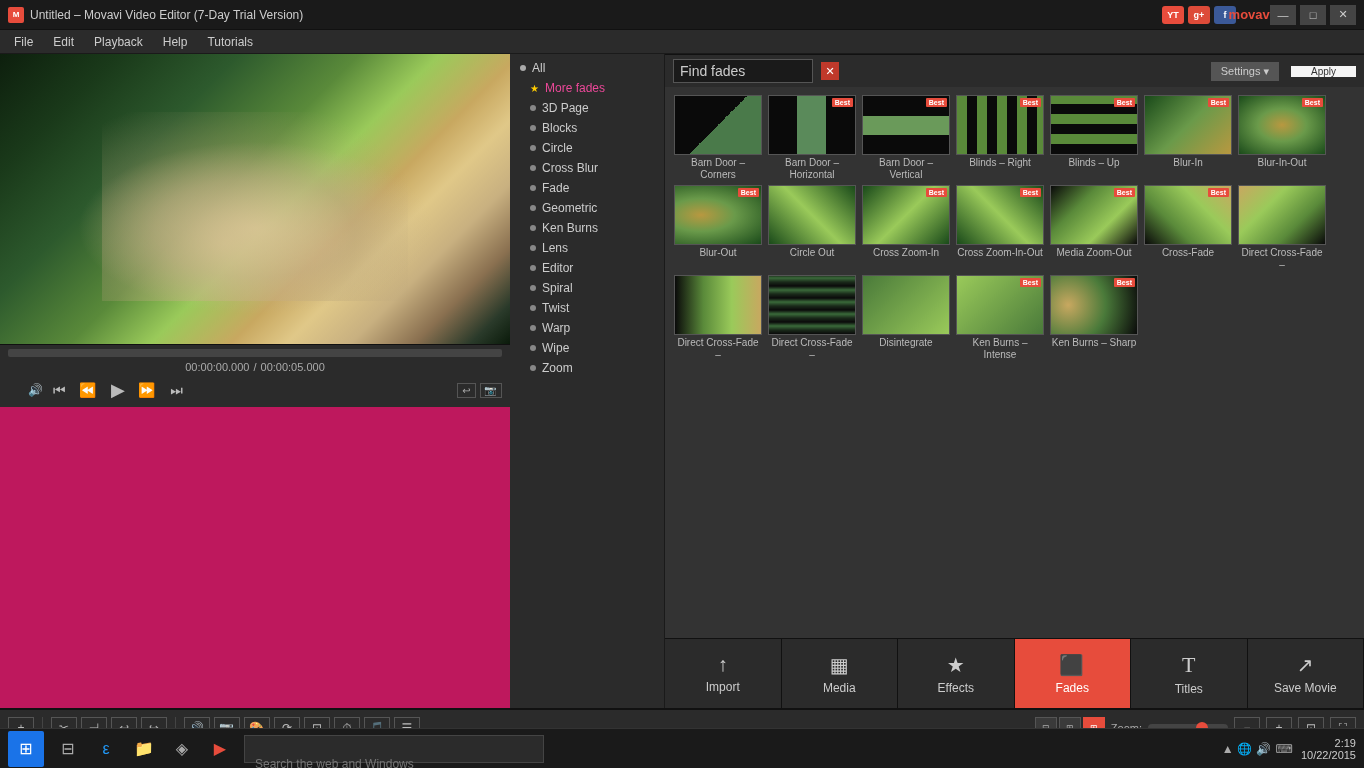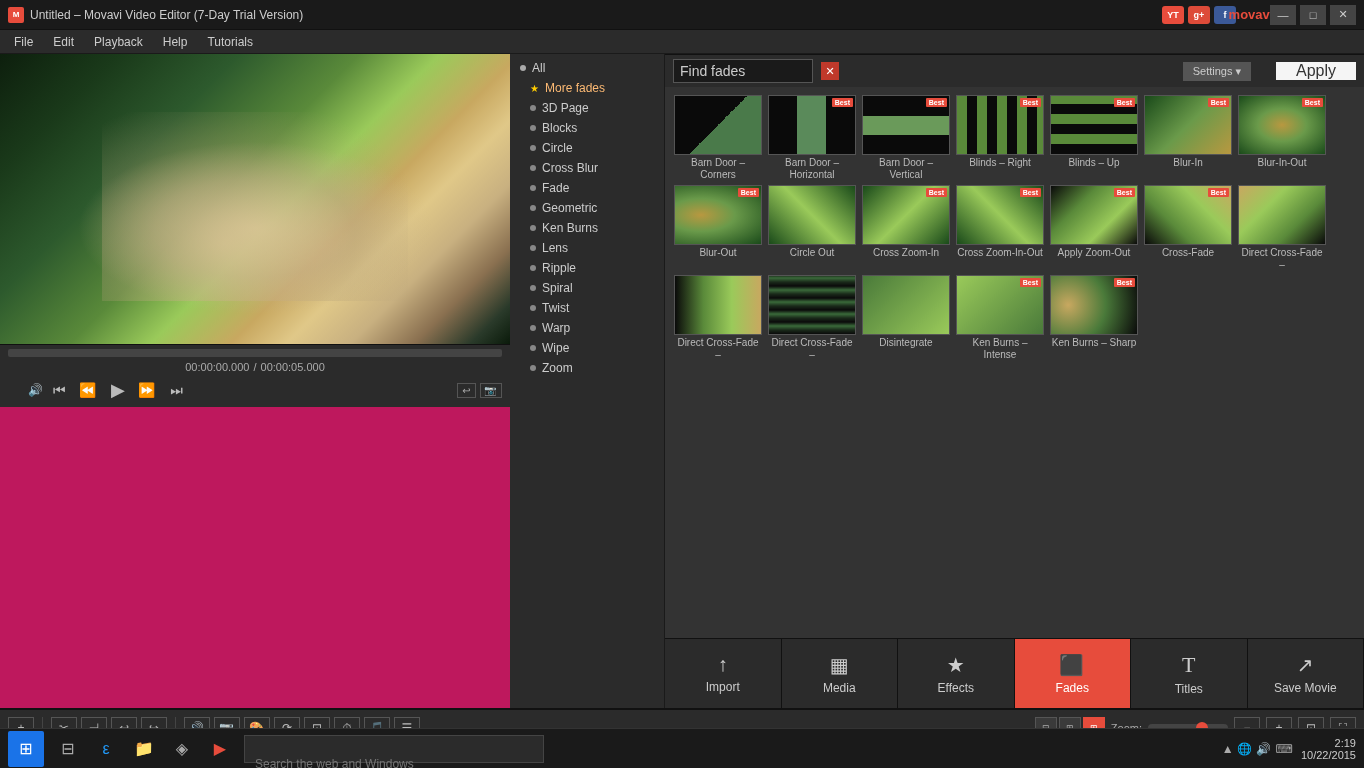--- a/index.html
+++ b/index.html
@@ -58,21 +58,21 @@
 
     
     #effects-grid-wrapper { flex: 1; display: flex; flex-direction: column; }
     #effects-grid-scroll { flex: 1; overflow-y: auto; padding: 4px; background: #333; }
 
     
     #search-row { background: #2b2b2b; padding: 4px 8px; display: flex; align-items: center; gap: 8px; border-top: 1px solid #111; }
     #search-input { flex: 1; max-width: 140px; background: #1a1a1a; border: 1px solid #555; color: #ccc; padding: 3px 6px; font-size: 11px; }
     .clear-btn { background: #c0392b; border: none; color: white; width: 18px; height: 18px; cursor: pointer; font-size: 11px; display: flex; align-items: center; justify-content: center; }
     .settings-btn { background: #555; border: none; color: #ccc; padding: 3px 10px; font-size: 11px; cursor: pointer; display: flex; align-items: center; gap: 3px; }
-    .apply-btn { background: #f5f5f5; border: none; color: #333; padding: 0 20px; font-size: 16px; cursor: pointer; margin-left: 17px; }
+    .apply-btn { background: #f5f5f5; border: none; color: #333; padding: 0 20px; font-size: 10px; cursor: pointer; margin-left: 4px; }
 
     
     #nav-buttons { height: 70px; background: #2b2b2b; display: flex; border-top: 1px solid #111; }
     .nav-btn { flex: 1; display: flex; flex-direction: column; align-items: center; justify-content: center; gap: 4px; cursor: pointer; border: none; background: #2b2b2b; color: #ccc; font-size: 12px; border-right: 1px solid #111; }
     .nav-btn.active { background: #e74c3c; color: white; }
     .nav-btn .nav-icon { font-size: 20px; }
 
     
     #timeline-area { height: 185px; background: #1e1e1e; border-top: 2px solid #111; display: flex; flex-direction: column; }
     #timeline-toolbar { height: 36px; background: #2b2b2b; display: flex; align-items: center; padding: 0 8px; gap: 4px; border-bottom: 1px solid #111; }
@@ -218,21 +218,21 @@
 
     <div id="effects-area">
 
       <div id="effects-list">
         <div class="list-item all">
           <span class="bullet" style="background:#aaa;"></span>
           <span>All</span>
         </div>
         <div class="list-item star active">
           <span style="color:#ffcc00;font-size:10px;">★</span>
-          <span style="color:#fdba74;">More fades</span>
+          <span style="color:#ec4899;">More fades</span>
         </div>
         <div class="list-item">
           <span class="bullet"></span>
           <span>3D Page</span>
         </div>
         <div class="list-item">
           <span class="bullet"></span>
           <span>Blocks</span>
         </div>
         <div class="list-item">
@@ -254,21 +254,21 @@
         <div class="list-item">
           <span class="bullet"></span>
           <span>Ken Burns</span>
         </div>
         <div class="list-item">
           <span class="bullet"></span>
           <span>Lens</span>
         </div>
         <div class="list-item">
           <span class="bullet"></span>
-          <span>Ripple</span>
+          <span>Editor</span>
         </div>
         <div class="list-item">
           <span class="bullet"></span>
           <span>Spiral</span>
         </div>
         <div class="list-item">
           <span class="bullet"></span>
           <span>Twist</span>
         </div>
         <div class="list-item">
@@ -361,21 +361,21 @@
             <div class="eff-cell">
               <div class="eff-thumb bg13">
                 <div class="badge">Best</div>
               </div>
               <div class="eff-name">Cross Zoom-In-Out</div>
             </div>
             <div class="eff-cell">
               <div class="eff-thumb bg14">
                 <div class="badge">Best</div>
               </div>
-              <div class="eff-name">Apply Zoom-Out</div>
+              <div class="eff-name">Media Zoom-Out</div>
             </div>
 
             <div class="eff-cell">
               <div class="eff-thumb bg15">
                 <div class="badge">Best</div>
               </div>
               <div class="eff-name">Cross-Fade</div>
             </div>
             <div class="eff-cell">
               <div class="eff-thumb bg16"></div>

